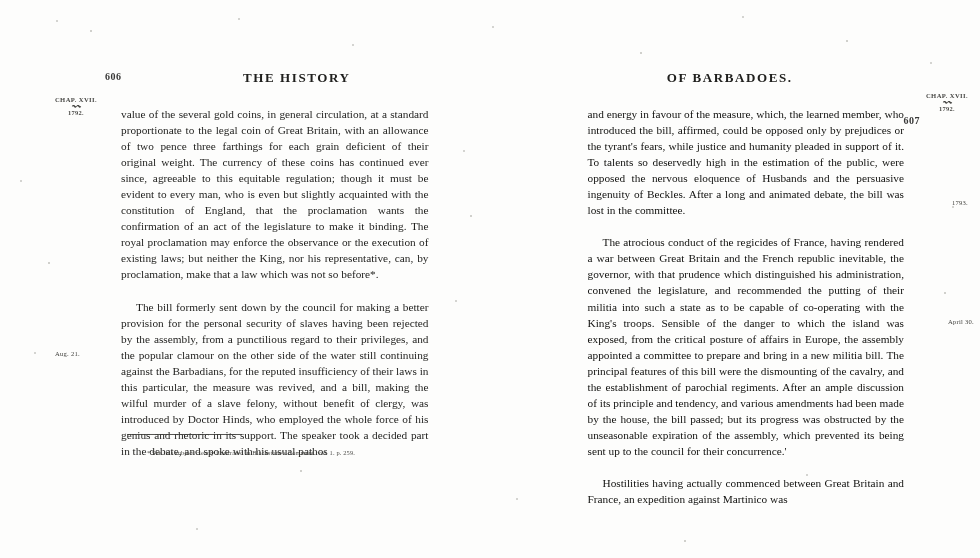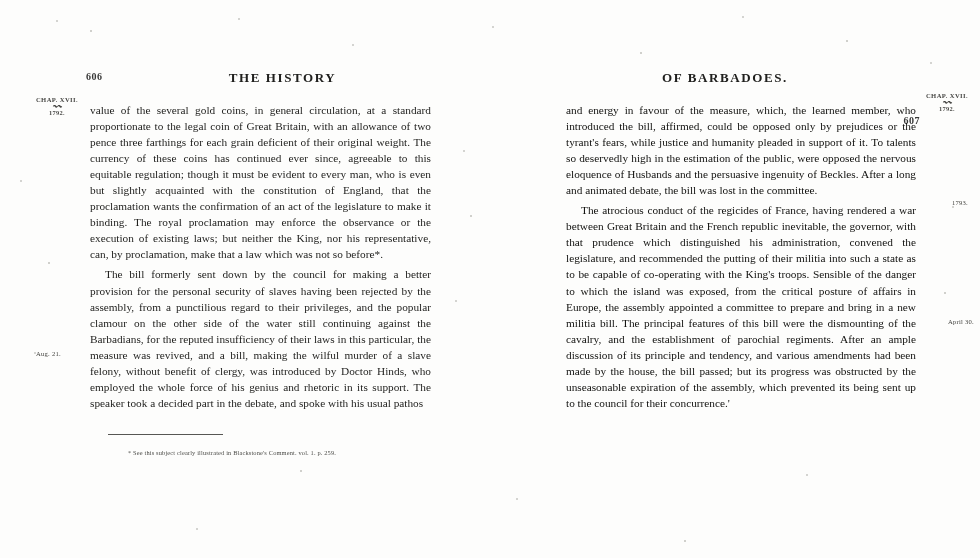--- a/index.html
+++ b/index.html
@@ -30,20 +30,21 @@
     background: #9a9a96;
     border-radius: 50%;
     opacity: .55;
   }
 
   
   #spread {
     position: absolute;
     inset: 0;
     display: flex;
+    padding-left: 19px;
   }
   .book-page {
     position: relative;
     flex: 1 1 50%;
     box-sizing: border-box;
   }
   .page-left  { padding: 70px 55px 0 86px; }
   .page-right { padding: 70px 60px 0 72px; }
 
   
@@ -81,21 +82,21 @@
 
   
   .col {
     position: relative;
     font-size: 11.3px;
     line-height: 16.05px;
     text-align: justify;
     text-justify: inter-word;
     color: #151513;
   }
-  .col p { margin: 4px; }
+  .col p { margin: 16px; }
   .col p.indent { text-indent: 15px; }
 
   
   .ink-fade-a { opacity: .96; }
   .ink-fade-b { opacity: .99; filter: contrast(1.06); }
 
   
   .chap-note {
     position: absolute;
     width: 50px;
@@ -226,17 +227,18 @@
         <span class="brace">〰</span>
         <span class="yr">1792.</span>
       </div>
 
       <div class="margin-date md-1793">1793.</div>
       <div class="margin-date md-apr30">April 30.</div>
 
       <div class="col ink-fade-b">
         <p>and energy in favour of the measure, which, the learned member, who introduced the bill, affirmed, could be opposed only by prejudices or the tyrant's fears, while justice and humanity pleaded in support of it. To talents so deservedly high in the estimation of the public, were opposed the nervous eloquence of Husbands and the persuasive ingenuity of Beckles. After a long and animated debate, the bill was lost in the committee.</p>
         <p class="indent">The atrocious conduct of the regicides of France, having rendered a war between Great Britain and the French republic inevitable, the governor, with that prudence which distinguished his administration, convened the legislature, and recommended the putting of their militia into such a state as to be capable of co-operating with the King's troops. Sensible of the danger to which the island was exposed, from the critical posture of affairs in Europe, the assembly appointed a committee to prepare and bring in a new militia bill. The principal features of this bill were the dismounting of the cavalry, and the establishment of parochial regiments. After an ample discussion of its principle and tendency, and various amendments had been made by the house, the bill passed; but its progress was obstructed by the unseasonable expiration of the assembly, which prevented its being sent up to the council for their concurrence.'</p>
+        <p class="indent">Hostilities having actually commenced between Great Britain and France, an expedition against Martinico was</p>
       </div>
     </div>
 
   </div>
 </div>
 
 </body></html>

